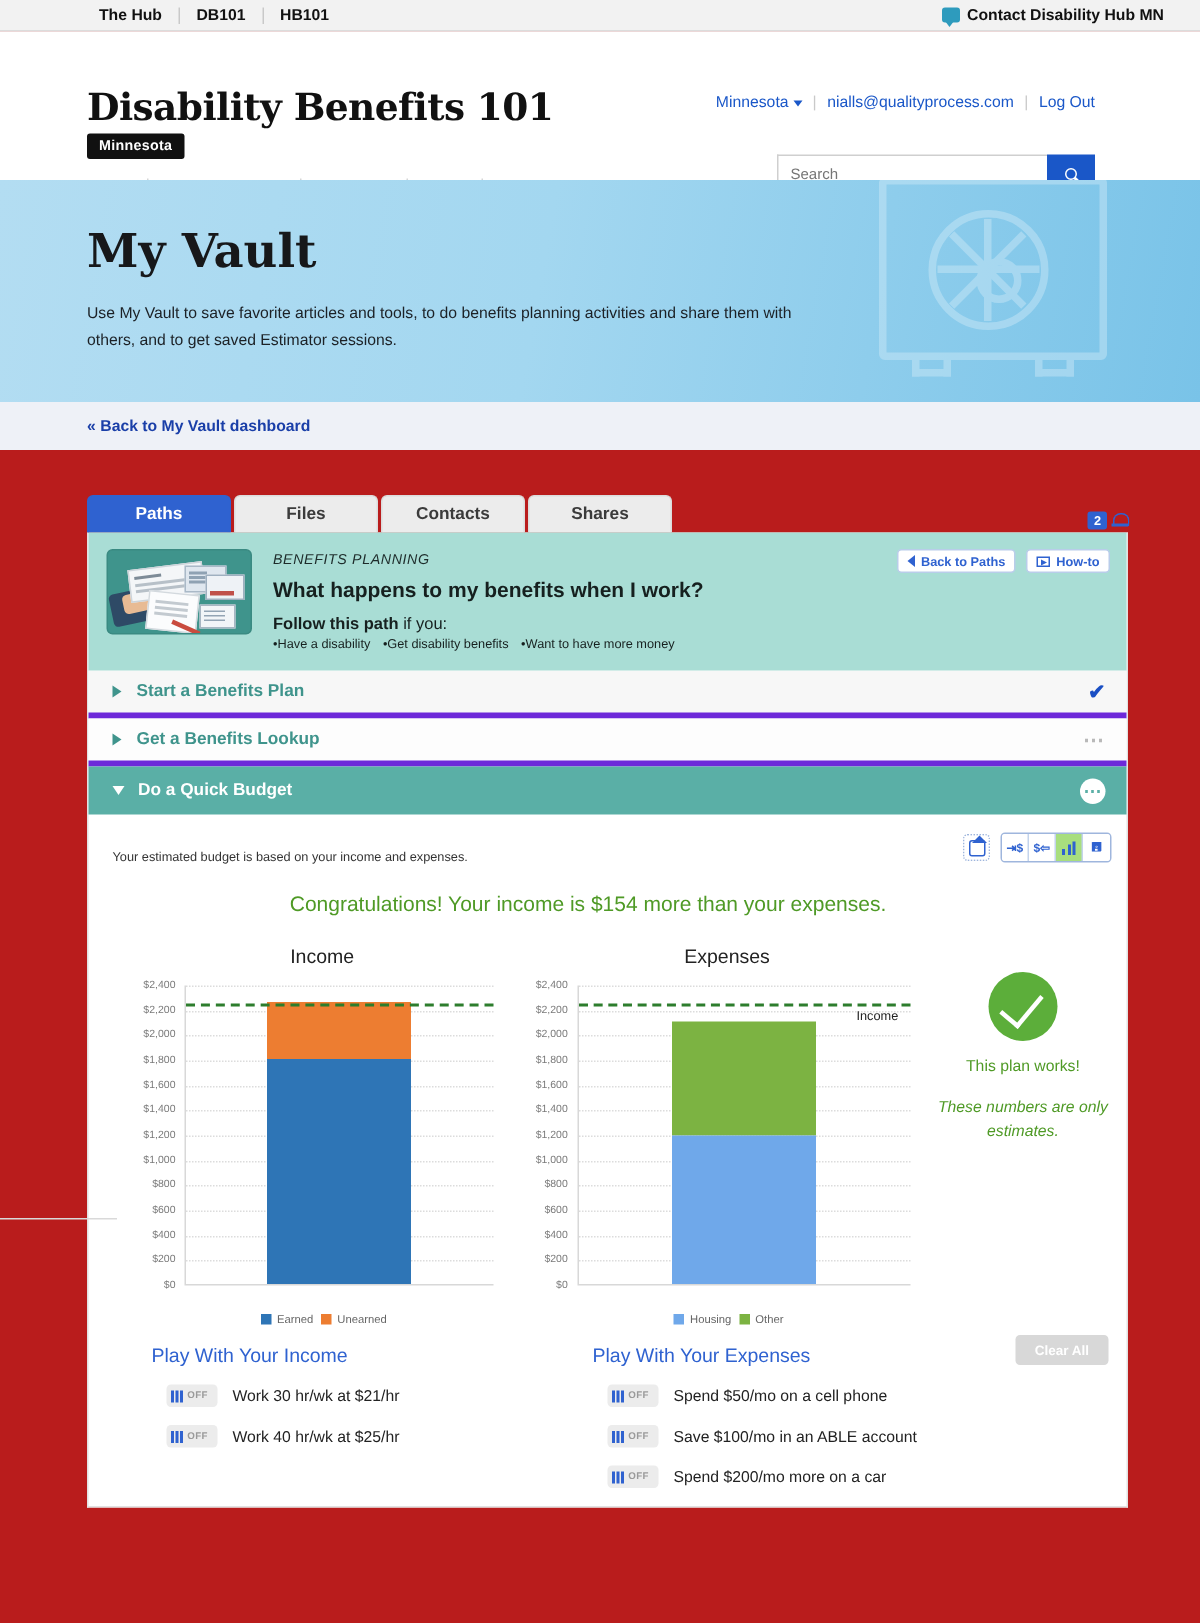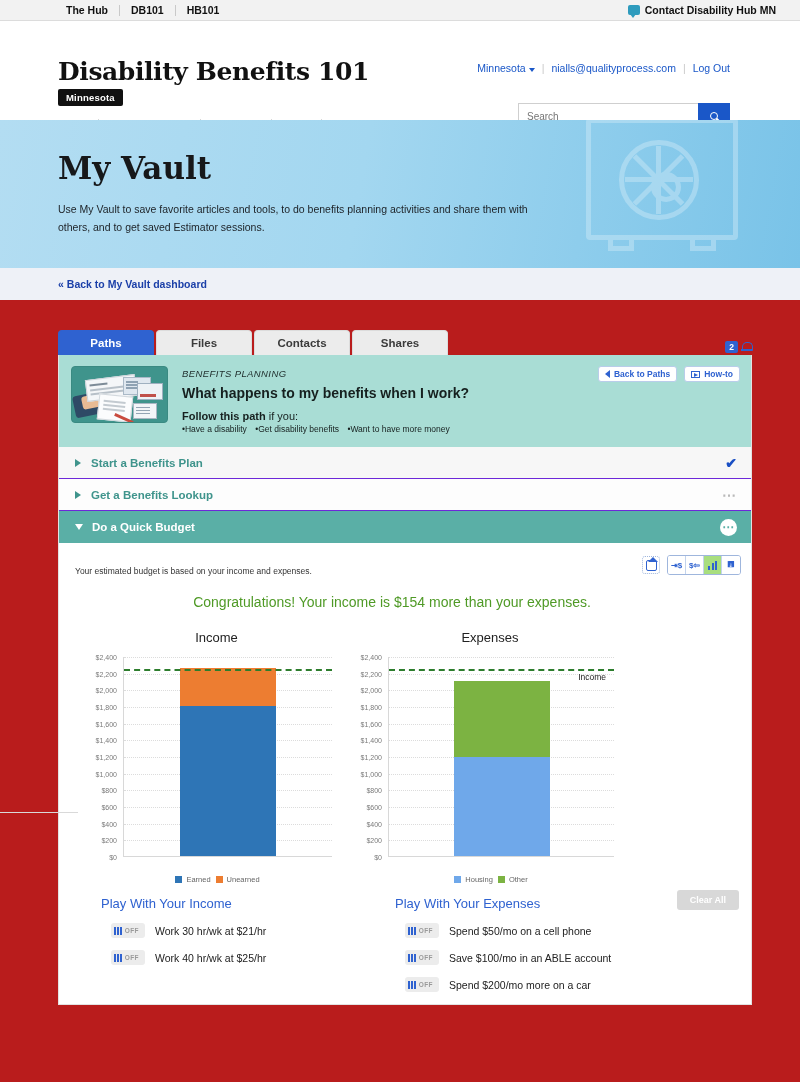--- a/index.html
+++ b/index.html
@@ -208,21 +208,21 @@
     display:flex; align-items:center; gap:4px; padding: 0 6px;
     font-size: 8.5px; font-weight:bold; color:#2f62d0; cursor:pointer;
   }
   .ic-back { width:0;height:0;border-top:4px solid transparent;border-bottom:4px solid transparent;border-right:5px solid #2f62d0;}
   .ic-play { width:9px;height:7px;border:1.3px solid #2f62d0;position:relative;}
   .ic-play::after{content:"";position:absolute;left:2px;top:1px;border-left:4px solid #2f62d0;border-top:2.5px solid transparent;border-bottom:2.5px solid transparent;}
 
   
   .acc-row {
     height: 32px; display:flex; align-items:center; padding: 0 14px 0 16px;
-    border-bottom:1px solid #6d28d9; font-size: 11.5px; font-weight:bold; cursor:pointer;
+    border-bottom:4px solid #6d28d9; font-size: 11.5px; font-weight:bold; cursor:pointer;
   }
   .acc-row.light { background:#f7f7f7; color:#3f948c; }
   .acc-row.alt { background:#fdfdfd; color:#3f948c; }
   .acc-row.open { background:#5aafa6; color:#fff; border-bottom:none; }
   .tri-right { width:0;height:0;border-top:4px solid transparent;border-bottom:4px solid transparent;border-left:6px solid #3f948c;margin-right:10px;}
   .tri-down { width:0;height:0;border-left:4.5px solid transparent;border-right:4.5px solid transparent;border-top:6px solid #fff;margin-right:9px;}
   .acc-right { margin-left:auto; display:flex; align-items:center; }
   .check-blue { color:#1a4fc4; font-size:14px; font-weight:bold; }
   .dots-plain { color:#b9b9b9; font-size:14px; letter-spacing:1px; line-height:8px; }
   .dots-circle {
@@ -570,20 +570,25 @@
               <i class="leg-sw" style="background:#6fa8ea"></i>
               <span>Housing</span>
             </span>
             <span class="leg-item">
               <i class="leg-sw" style="background:#7cb342"></i>
               <span>Other</span>
             </span>
           </div>
         </div>
 
+        <div class="status-col">
+          <div class="status-circle"></div>
+          <div class="status-text">This plan works!</div>
+          <div class="status-note">These numbers are only estimates.</div>
+        </div>
       </div>
 
       <div class="playwith">
         <div class="pw-col">
           <div class="pw-title">Play With Your Income</div>
           <div class="pw-row">
             <div class="toggle">
               <span class="tgl-bars">
                   <i></i>
                   <i></i>

